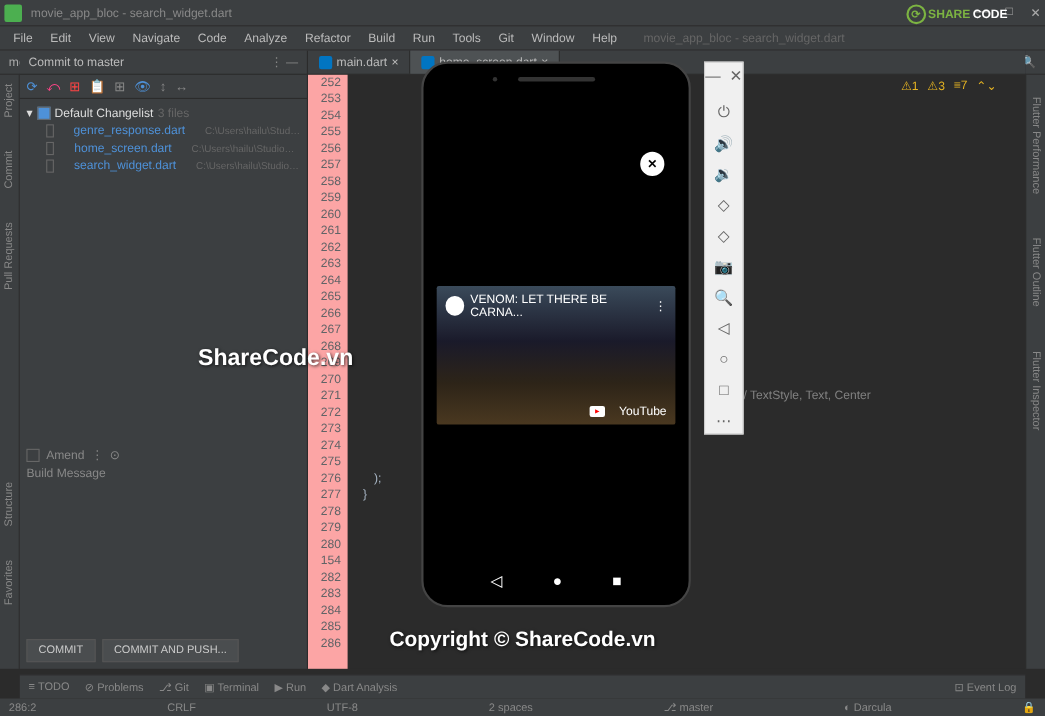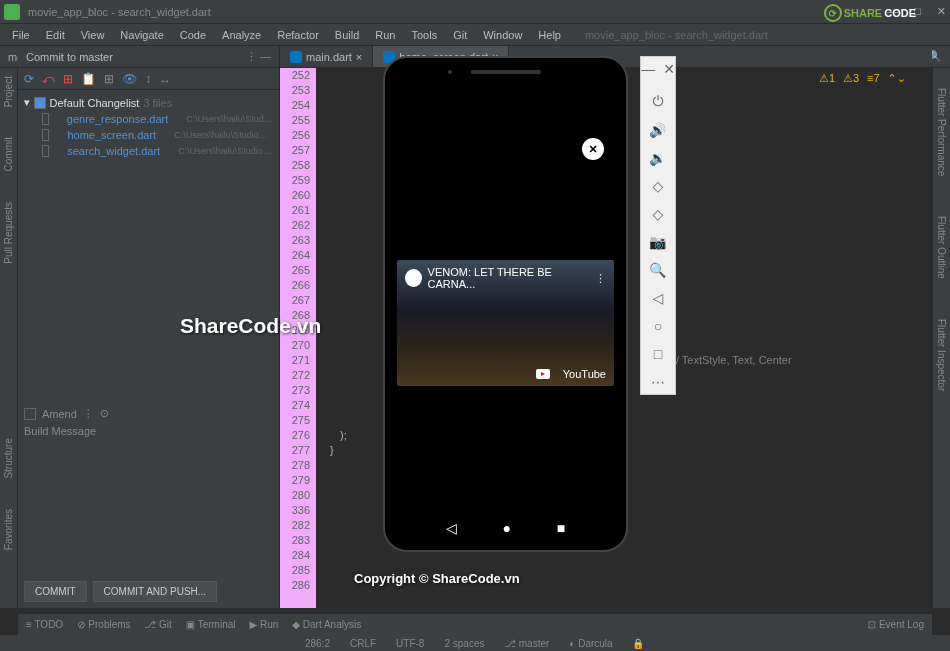--- a/index.html
+++ b/index.html
@@ -39,21 +39,21 @@
 .checkbox.checked{background:#4e91d8}
 .amend-row{position:absolute;bottom:188px;left:6px;display:flex;align-items:flex-end;gap:6px;color:#888}
 .commit-msg{position:absolute;bottom:38px;left:6px;right:6px;height:145px;color:#888}
 .commit-buttons{position:absolute;bottom:6px;left:6px;display:flex;gap:6px}
 .commit-buttons button{background:#4a4d4f;border:1px solid #555;color:#ccc;padding:4px 10px;font-size:10px}
 .editor-area{position:absolute;left:280px;top:46px;right:18px;height:562px;background:#2b2b2b}
 .editor-tabs{height:22px;background:#3c3f41;display:flex;align-items:center;border-bottom:1px solid #2b2b2b}
 .editor-tab{display:flex;align-items:center;gap:4px;padding:0 10px;height:100%;color:#bbb;border-right:1px solid #2b2b2b}
 .editor-tab .dart-icon{width:12px;height:12px;background:#0175c2;border-radius:2px}
 .editor-tab.active{background:#4e5254}
-.gutter{position:absolute;left:0;top:22px;width:36px;bottom:0;background:#f0abfc;color:#606366;text-align:right;padding-right:6px;font-size:10px;line-height:15px}
+.gutter{position:absolute;left:0;top:22px;width:36px;bottom:0;background:#fca5a5;color:#606366;text-align:right;padding-right:6px;font-size:10px;line-height:15px}
 .code-area{position:absolute;left:40px;top:22px;right:0;bottom:0;font-family:Consolas,monospace;font-size:11px;line-height:15px}
 .code-line{white-space:pre;color:#a9b7c6}
 .code-comment{color:#808080}
 .warn-badge{position:absolute;right:26px;top:26px;display:flex;gap:8px;color:#e6b422;font-size:10px}
 .emulator{position:absolute;left:383px;top:56px;width:245px;height:496px;background:#000;border-radius:24px;padding:8px;border:2px solid #444}
 .emulator .screen{width:100%;height:100%;background:#000;border-radius:18px;position:relative;overflow:hidden}
 .emulator .notch{position:absolute;top:4px;left:50%;transform:translateX(-50%);width:70px;height:4px;background:#333;border-radius:3px}
 .emulator .dot{position:absolute;top:4px;left:50%;transform:translateX(-50%);width:4px;height:4px;background:#333;border-radius:50%;margin-left:-56px}
 .video-card{position:absolute;top:194px;left:4px;right:4px;height:126px;background:linear-gradient(180deg,#3a4a5a 0%,#1a1a2a 40%,#2d2418 70%,#4a3820 100%);border-radius:2px}
 .video-title{position:absolute;top:6px;left:8px;right:8px;display:flex;align-items:center;gap:6px;color:#fff;font-size:10px}
@@ -64,24 +64,24 @@
 .yt-icon::after{content:'';border-left:4px solid #f00;border-top:2px solid transparent;border-bottom:2px solid transparent}
 .close-btn{position:absolute;top:72px;right:14px;width:22px;height:22px;background:#fff;border-radius:50%;display:flex;align-items:center;justify-content:center;color:#000;font-weight:bold}
 .nav-buttons{position:absolute;bottom:6px;left:0;right:0;display:flex;justify-content:space-around;padding:0 30px}
 .nav-buttons span{color:#fff;font-size:14px}
 .emu-toolbar{position:absolute;left:640px;top:56px;width:36px;background:#f0f0f0;padding:4px;display:flex;flex-direction:column;align-items:center;gap:12px;border:1px solid #ccc}
 .emu-toolbar .top-row{display:flex;gap:8px;width:100%;justify-content:center;margin-bottom:4px}
 .emu-toolbar span{color:#666;font-size:14px}
 .emu-toolbar .active{color:#00aced}
 .bottom-bar{position:absolute;bottom:16px;left:18px;right:18px;height:22px;background:#3c3f41;display:flex;align-items:center;padding:0 8px;gap:14px;border-top:1px solid #2b2b2b}
 .bottom-bar span{color:#888;font-size:10px}
-.status-bar{position:absolute;bottom:0;left:0;right:0;height:16px;background:#3c3f41;display:flex;align-items:center;justify-content:center;padding:0 8px;gap:20px}
+.status-bar{position:absolute;bottom:0;left:0;right:0;height:16px;background:#3c3f41;display:flex;align-items:center;justify-content:space-between;padding:0 8px;gap:8px}
 .status-bar span{color:#888;font-size:10px}
 .watermark1{position:absolute;left:180px;top:314px;color:#fff;font-size:21px;font-weight:bold;text-shadow:1px 1px 3px rgba(0,0,0,0.7);pointer-events:none}
-.watermark2{position:absolute;left:354px;top:571px;color:#fff;font-size:13px;font-weight:bold;text-shadow:1px 1px 3px rgba(0,0,0,0.7);pointer-events:none}
+.watermark2{position:absolute;left:354px;top:571px;color:#fff;font-size:19px;font-weight:bold;text-shadow:1px 1px 3px rgba(0,0,0,0.7);pointer-events:none}
 .sharecode-logo{position:absolute;right:32px;top:4px;color:#fff;font-size:15px;font-weight:bold;display:flex;align-items:center;gap:2px}
 .sharecode-logo .green{color:#7cb342}
 .sharecode-logo .circle{width:18px;height:18px;border:2px solid #7cb342;border-radius:50%;display:inline-flex;align-items:center;justify-content:center;color:#7cb342;font-size:10px}
 </style>
 </head>
 <body>
 
 <div class="titlebar">
   <div class="app-icon"></div>
   <span class="title">movie_app_bloc - search_widget.dart</span>
@@ -257,21 +257,21 @@
       <div>271</div>
       <div>272</div>
       <div>273</div>
       <div>274</div>
       <div>275</div>
       <div>276</div>
       <div>277</div>
       <div>278</div>
       <div>279</div>
       <div>280</div>
-      <div>336</div>
+      <div>154</div>
       <div>282</div>
       <div>283</div>
       <div>284</div>
       <div>285</div>
       <div>286</div>
     </div>
   <div class="code-area">
     <div style="height:285px"></div>
     <div class="code-line code-comment" style="padding-left:340px">),  // TextStyle, Text, Center</div>
     <div style="height:60px"></div>

